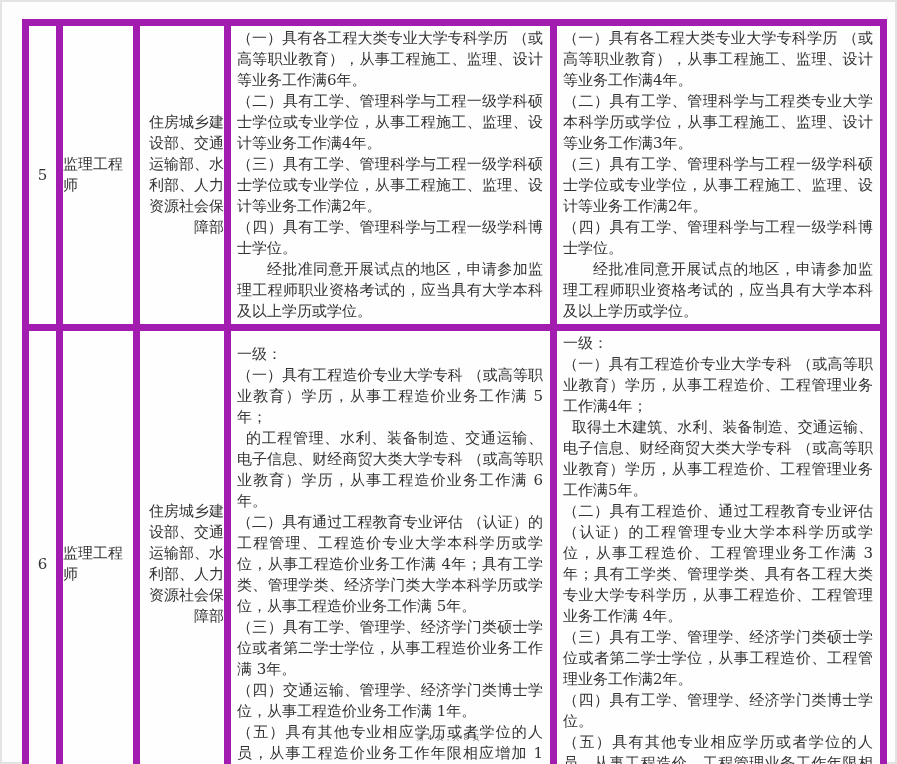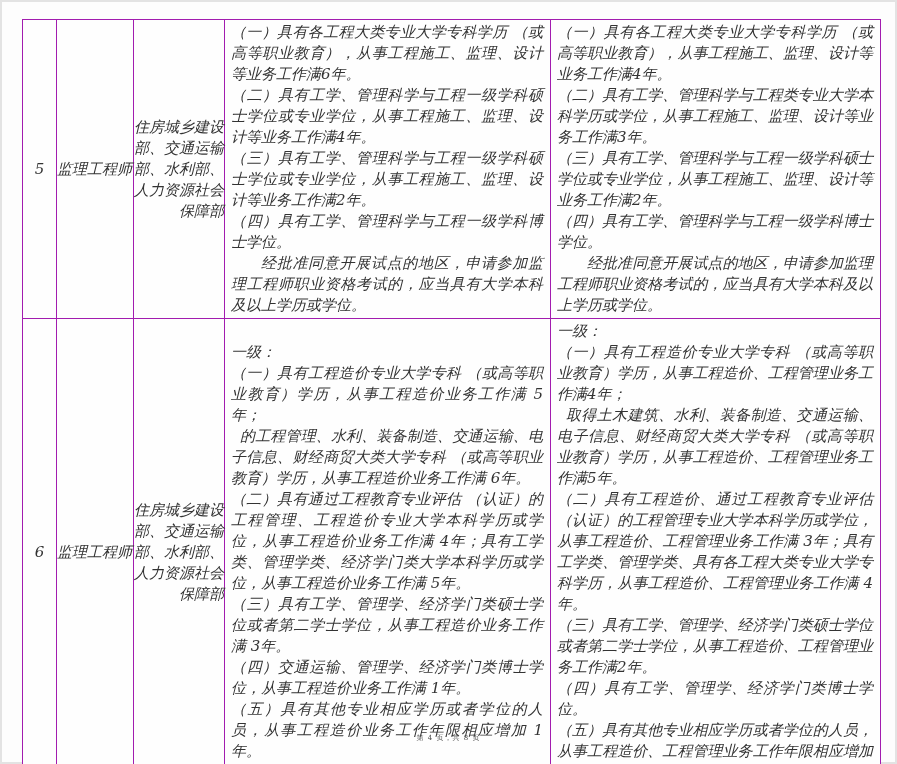--- a/index.html
+++ b/index.html
@@ -18,28 +18,27 @@
     border:2px solid #e3e3e3;
   }
   table.qual{
     position:absolute;
     left:20px;top:17px;
     width:858px;
     border-collapse:collapse;
     table-layout:fixed;
   }
   table.qual td{
-    border:1px solid #a21caf;
+    border:7px solid #a21caf;
     vertical-align:middle;
     font-size:15px;
     line-height:21px;
     background:#fefefe;
     box-sizing:border-box;
     padding:0;
-    font-style:italic;
   }
   tr.row-5 td{height:288px;}
   tr.row-6 td{height:423px;}
   td.c-no{width:34px;text-align:center;}
   td.c-title{width:77px;text-align:left;padding:0 2px;}
   td.c-dept{width:91px;text-align:right;padding:0 3px;}
   td.c-old{width:326px;}
   td.c-new{width:330px;}
   .cell-text{
     padding:2px 7px 2px 6px;

